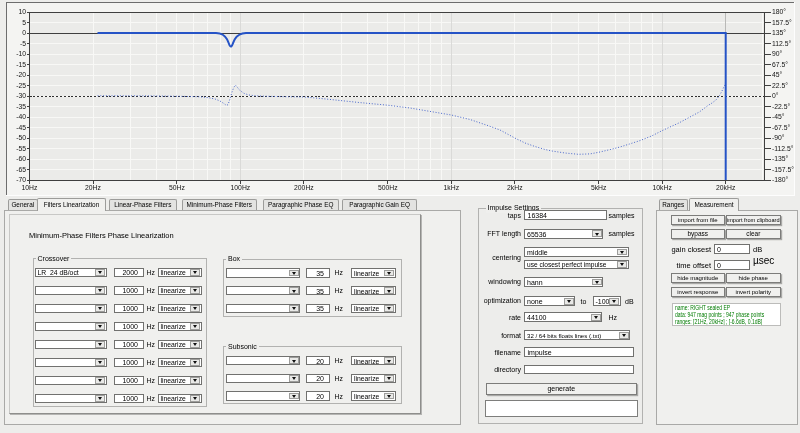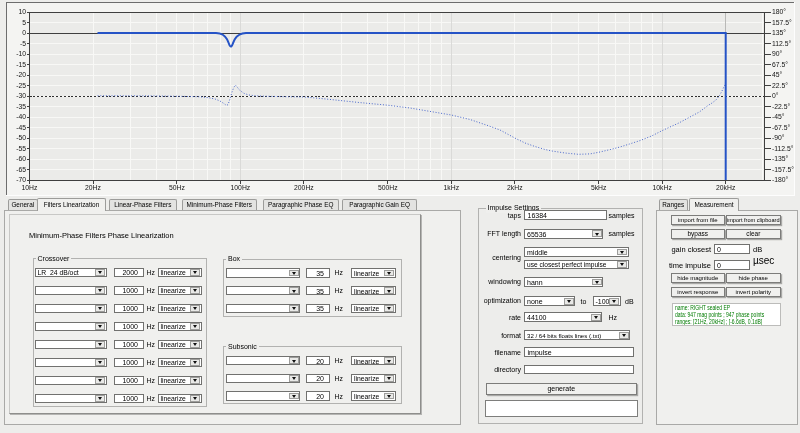--- a/index.html
+++ b/index.html
@@ -500,21 +500,21 @@
 <div class="page" style="left:655.5px;top:209.5px;width:142px;height:215px"></div>
 <div class="btn" style="left:671px;top:215px;width:53.5px;height:10px;font-size:6px">import from file</div>
 <div class="btn" style="left:725.5px;top:215px;width:55.5px;height:10px;font-size:5.6px">import from clipboard</div>
 <div class="btn" style="left:671px;top:229px;width:53.5px;height:9.5px;font-size:6.5px">bypass</div>
 <div class="btn" style="left:725.5px;top:229px;width:55.5px;height:9.5px;font-size:6.5px">clear</div>
 <div class="lb" style="left:631px;top:245.5px;width:80px;text-align:right;font-size:7.5px">gain closest</div>
 <div class="inp" style="left:713.5px;top:243.5px;width:36px;height:10.5px">
       <span style="font-size:7px;left:2.5px">0</span>
     </div>
 <div class="lb" style="left:753px;top:245.5px;font-size:7.5px">dB</div>
-<div class="lb" style="left:631px;top:261.5px;width:80px;text-align:right;font-size:7.5px">time impulse</div>
+<div class="lb" style="left:631px;top:261.5px;width:80px;text-align:right;font-size:7.5px">time offset</div>
 <div class="inp" style="left:713.5px;top:259.5px;width:36px;height:10px">
       <span style="font-size:7px;left:2.5px">0</span>
     </div>
 <div class="lb" style="left:753px;top:257px;font-size:10px">µsec</div>
 <div class="btn" style="left:671px;top:272.5px;width:53.5px;height:10px;font-size:6px">hide magnitude</div>
 <div class="btn" style="left:725.5px;top:272.5px;width:55.5px;height:10px;font-size:6px">hide phase</div>
 <div class="btn" style="left:671px;top:286.5px;width:53.5px;height:10px;font-size:6px">invert response</div>
 <div class="btn" style="left:725.5px;top:286.5px;width:55.5px;height:10px;font-size:6px">invert polarity</div>
 <div class="info" style="left:671.5px;top:302.5px;width:109px;height:23.5px">
       <div class="gt">name: RIGHT sealed EP<br>data: 947 mag points ; 947 phase points<br>ranges: [21Hz, 20kHz] ; [-6.6dB, 0.1dB]</div>

